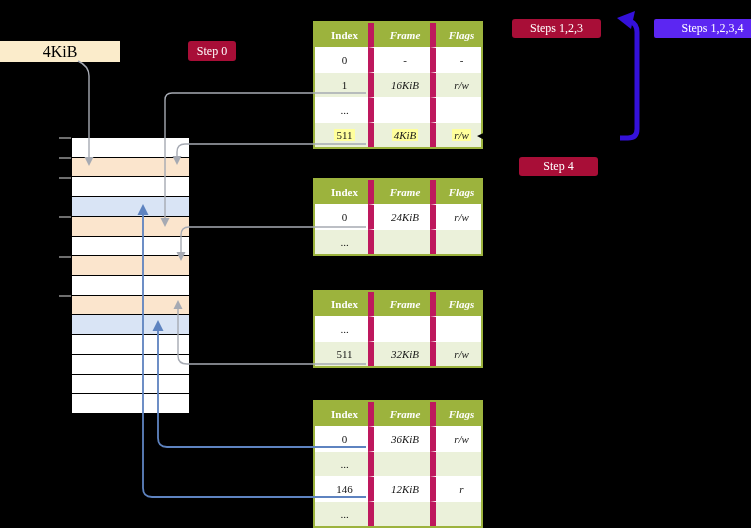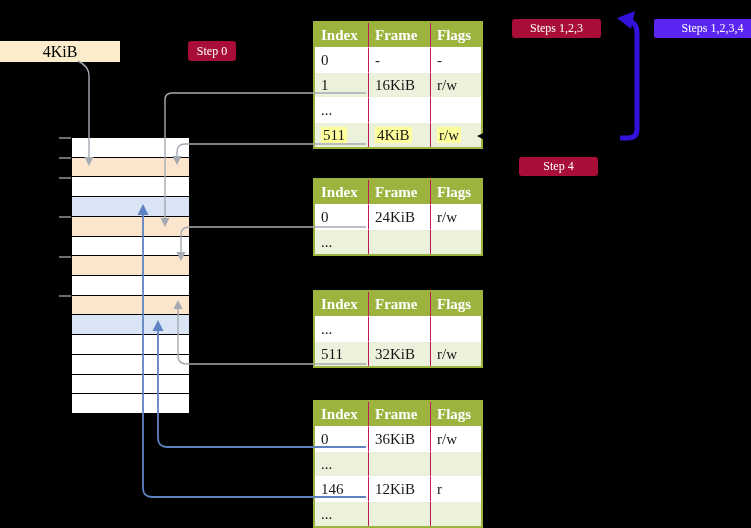--- a/index.html
+++ b/index.html
@@ -16,23 +16,23 @@
   .mem-row:last-child{border-bottom:none;}
   .c-white{background:var(--row-white);}
   .c-peach{background:var(--peach);}
   .c-blue{background:var(--frame-blue);}
   .tick{position:absolute;left:59px;width:12px;height:2px;background:var(--tick-gray);}
   
   .ptable{position:absolute;left:313px;width:166px;border:2px solid var(--header-green);background:#fff;}
   .trow{display:grid;grid-template-columns:53px 62px 51px;}
   .tcell{
     box-sizing:border-box;height:25px;line-height:25px;padding-left:6px;
-    font-size:15px;color:#151515;white-space:nowrap;overflow:hidden;
-  }
-  .tcell:nth-child(2),.tcell:nth-child(3){border-left:1px solid #be185d;}
+    font-size:11px;color:#151515;white-space:nowrap;overflow:hidden;text-align:center;
+  }
+  .tcell:nth-child(2),.tcell:nth-child(3){border-left:6px solid #be185d;font-style:italic;}
   .thead .tcell{background:var(--header-green);color:#fff;font-weight:bold;height:24px;line-height:24px;}
   .trow:not(.thead) .tcell{border-top:1px solid #fff;}
   .shade .tcell{background:var(--row-green);}
   .plain .tcell{background:#fff;}
   .hl{background:var(--highlight-yellow);padding:0 2px;}
   
   .psize{
     position:absolute;left:0;top:41px;width:120px;height:21px;line-height:21px;
     background:var(--cream);color:#000;text-align:center;font-size:16px;
   }

